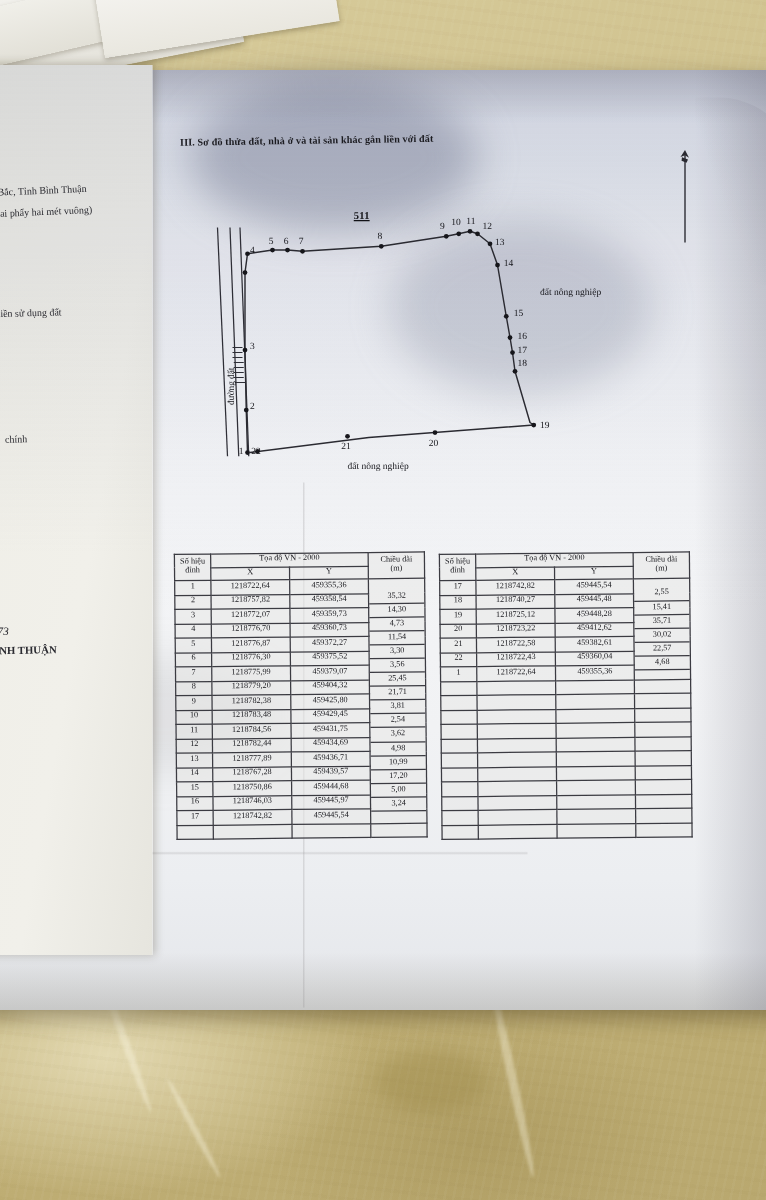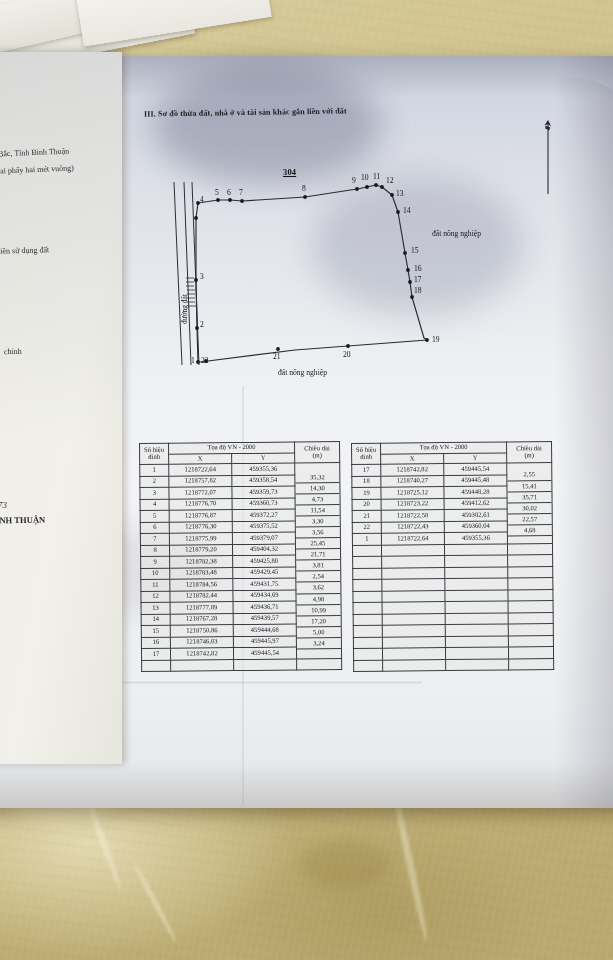--- a/index.html
+++ b/index.html
@@ -266,21 +266,21 @@
     <div class="vlabel" style="left:243px;top:46px;">14</div>
     <div class="vlabel" style="left:251px;top:86px;">15</div>
     <div class="vlabel" style="left:254px;top:104px;">16</div>
     <div class="vlabel" style="left:254px;top:115px;">17</div>
     <div class="vlabel" style="left:254px;top:126px;">18</div>
     <div class="vlabel" style="left:272px;top:175px;">19</div>
     <div class="vlabel" style="left:183px;top:190px;">20</div>
     <div class="vlabel" style="left:113px;top:192px;">21</div>
     <div class="vlabel" style="left:41px;top:196px;">22</div>
 
-    <div class="parcel-no" style="left:123px;top:8px;">304</div>
+    <div class="parcel-no" style="left:123px;top:8px;">511</div>
 
     <div class="field-label" style="left:272px;top:69px;">đất nông nghiệp</div>
     <div class="field-label" style="left:118px;top:208px;">đất nông nghiệp</div>
 
     <div class="road-label" style="left:20px;top:164px;">đường đất</div>
   </div>
 
   <div class="tbl-wrap tbl-left">
     <table class="coord">
       <thead>

